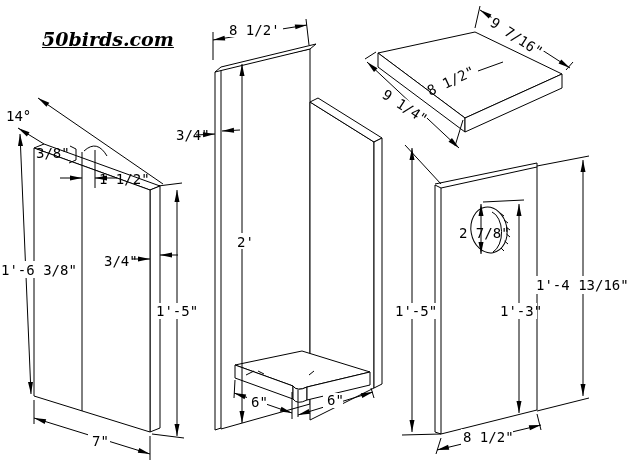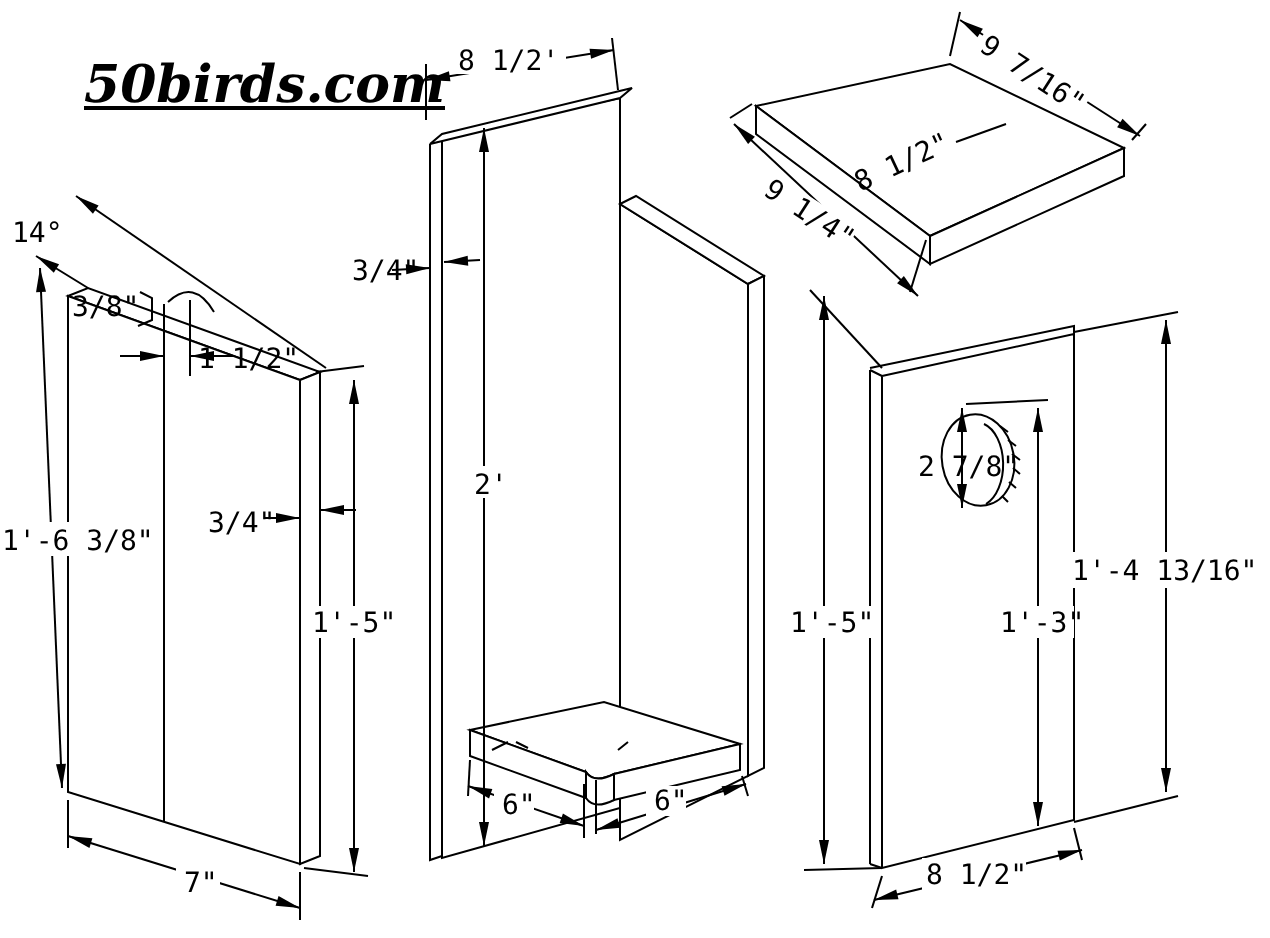--- a/index.html
+++ b/index.html
@@ -1,19 +1,19 @@
 <!DOCTYPE html>
 <html><head>
 <meta charset="utf-8">
 <style>
   html,body{margin:0;padding:0;background:#fff;}
   #stage{position:relative;width:635px;height:469px;background:#ffffff;overflow:hidden;
          font-family:"Liberation Sans", sans-serif;}
   #site-link{position:absolute;left:42px;top:28px;font-family:"DejaVu Serif", serif;
-             font-style:italic;font-weight:600;font-size:26px;color:#000;
+             font-style:italic;font-weight:600;font-size:19px;color:#000;
              text-decoration:underline;cursor:pointer;}
   svg{position:absolute;left:0;top:0;}
   svg text{fill:#000;stroke:none;font-family:"DejaVu Sans Mono", monospace;font-size:14px;}
   .ln{stroke:#000;stroke-width:1;fill:none;}
   .face{stroke:#000;stroke-width:1;fill:#ffffff;}
   .bg{fill:#ffffff;stroke:none;}
 </style>
 </head>
 <body>
 

